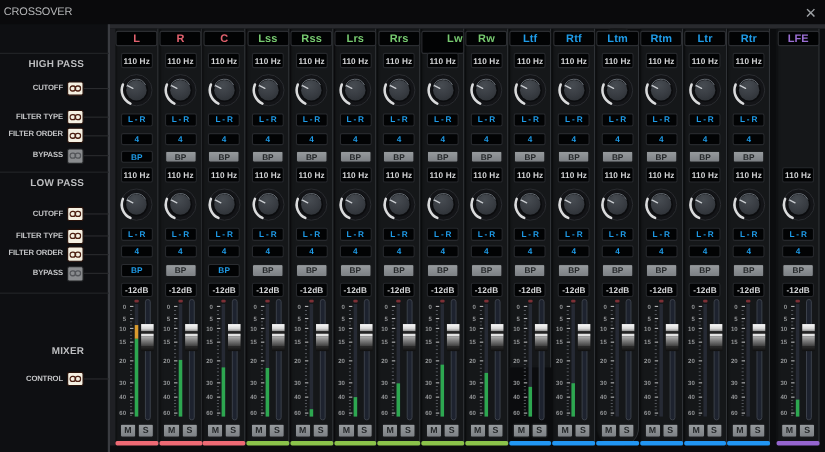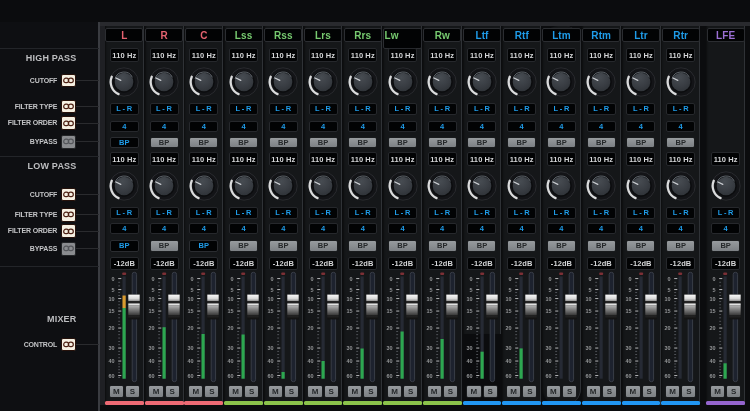--- a/index.html
+++ b/index.html
@@ -16,20 +16,24 @@
         <linearGradient id="hg2" x1="0" y1="0" x2="0" y2="1">
           <stop offset="0%" stop-color="#b2b2b2"></stop>
           <stop offset="100%" stop-color="#3a3a3a"></stop>
         </linearGradient>
         <linearGradient id="hg3" x1="0" y1="0" x2="0" y2="1">
           <stop offset="0%" stop-color="#282828"></stop>
           <stop offset="100%" stop-color="#0f0f0f"></stop>
         </linearGradient>
       </defs>
     </svg>
+    <div style="position:absolute;left:0;top:0;width:750px;height:21.5px;background:#0a0a0c;">
+      <div style="position:absolute;left:3.5px;top:5.5px;font-size:10px;color:#b5b6b8;letter-spacing:-0.2px;font-weight:400;">CROSSOVER</div>
+      <div style="position:absolute;left:731.5px;top:3.5px;font-size:13px;color:#9fa3a7;">✕</div>
+    </div>
     <div style="position:absolute;left:99.5px;top:21.5px;width:650.5px;height:4.5px;background:#292a2e;"></div>
     <div style="position:absolute;left:99.5px;top:26px;width:5.3px;height:379px;background:#1f2024;"></div>
     <div style="position:absolute;left:0;top:21.5px;width:99.5px;height:389.5px;background:#0e0f12;">
       <div style="position:absolute;left:98.4px;top:0;width:1.4px;height:389.5px;background:#3a3c41;"></div>
       <div style="position:absolute;left:0;top:26.0px;width:98.6px;height:1px;background:#232529;"></div>
       <div style="position:absolute;left:0;top:134.1px;width:98.6px;height:1px;background:#232529;"></div>
       <div style="position:absolute;left:0;top:244.0px;width:98.6px;height:1px;background:#232529;"></div>
       <div style="position:absolute;right:23.0px;top:30.30px;width:80px;height:12px;text-align:right;font-size:9px;font-weight:700;color:#bdbec0;letter-spacing:0.2px;line-height:12px;">HIGH PASS</div>
       <div style="position:absolute;right:42.3px;top:54.20px;width:57px;height:10px;text-align:right;font-size:7px;font-weight:700;color:#c3c4c6;letter-spacing:-0.15px;line-height:10px;">CUTOFF</div>
       <div style="position:absolute;left:61.4px;top:52.40px;width:15px;height:13.6px;background:#f5f0e2;border:1.4px solid #26110a;border-radius:2px;box-sizing:border-box;display:flex;align-items:center;justify-content:center;">
@@ -682,21 +686,21 @@
           <rect x="23.3" y="31.200000000000003" width="11.4" height="2.2" fill="#232323"></rect>
           <rect x="23.3" y="33.400000000000006" width="11.4" height="2.2" fill="#e2e2e2"></rect>
           <rect x="23.3" y="35.6" width="11.4" height="9.4" fill="url(#hg2)"></rect>
           <rect x="23.3" y="45.400000000000006" width="11.4" height="3.8" fill="url(#hg3)"></rect>
         </svg></div>
       <div style="position:absolute;left:3.80px;top:359.20px;width:15.20px;height:13.20px;box-sizing:border-box;background:linear-gradient(180deg,#979b9e,#7c8084);border:1px solid #191b1d;border-radius:2px;text-align:center;font-size:8px;font-weight:700;color:#25282a;line-height:11.70px;">M</div>
       <div style="position:absolute;left:20.10px;top:359.20px;width:15.00px;height:13.20px;box-sizing:border-box;background:linear-gradient(180deg,#979b9e,#7c8084);border:1px solid #191b1d;border-radius:2px;text-align:center;font-size:8px;font-weight:700;color:#25282a;line-height:11.70px;">S</div>
       <div style="position:absolute;left:0;top:375.0px;width:38.9px;height:3.6px;background:#8bc34a;border-radius:1.5px;"></div>
     </div>
     <div style="position:absolute;left:383.08px;top:26.0px;width:38.9px;height:379.0px;background:#151719;border-right:1.4px solid #2f3236;box-shadow:inset 2px 0 2px -1px rgba(0,0,0,0.45);">
-      <div style="position:absolute;left:0.40px;top:1.60px;width:38.10px;height:21px;box-sizing:border-box;background:#020304;border:1px solid #2b2d31;border-radius:2px;text-align:left;font-size:10px;font-weight:700;color:#77ca70;line-height:13.20px;letter-spacing:0.1px;">Lw</div>
+      <div style="position:absolute;left:0.40px;top:1.60px;width:38.10px;height:21px;box-sizing:border-box;background:#020304;border:1px solid #2b2d31;border-radius:2px;text-align:right;font-size:10px;font-weight:700;color:#77ca70;line-height:13.20px;letter-spacing:0.1px;">Lw</div>
       <div style="position:absolute;left:4.95px;top:21.70px;width:29.00px;height:14.30px;box-sizing:border-box;background:#020304;border:1px solid #26282c;border-radius:2px;text-align:center;font-size:7.5px;font-weight:700;color:#d4d5d7;line-height:13.10px;letter-spacing:0.1px;">110&nbsp;Hz</div>
       <div style="position:absolute;left:3.45px;top:39.80px;width:32px;height:32px;"><svg width="32" height="32" viewBox="0 0 32 32">
           <circle cx="16" cy="16" r="14.2" fill="#131417" stroke="#2b2d31" stroke-width="0.9"></circle>
           <circle cx="16" cy="16" r="10.7" fill="#0b0c0e"></circle>
           <circle cx="16" cy="16" r="9.3" fill="url(#kf)"></circle>
           <path d="M 7.0 12.8 A 9.3 9.3 0 0 1 24.4 11.4" fill="none" stroke="#747b83" stroke-width="0.8"></path>
           <path d="M 10.59 28.15 A 13.3 13.3 0 0 1 3.76 10.80" fill="none" stroke="#dadbdc" stroke-width="2.3" stroke-linecap="round"></path>
           <line x1="7.98" y1="11.91" x2="12.79" y2="14.37" stroke="#c9ccd0" stroke-width="1.2" stroke-linecap="round"></line>
         </svg></div>
       <div style="position:absolute;left:4.95px;top:77.00px;width:29.00px;height:11.70px;box-sizing:border-box;background:#020304;border:1px solid #26282c;border-radius:2px;text-align:center;font-size:7.5px;font-weight:700;color:#1f9ce9;line-height:10.50px;letter-spacing:0.1px;">L - R</div>

